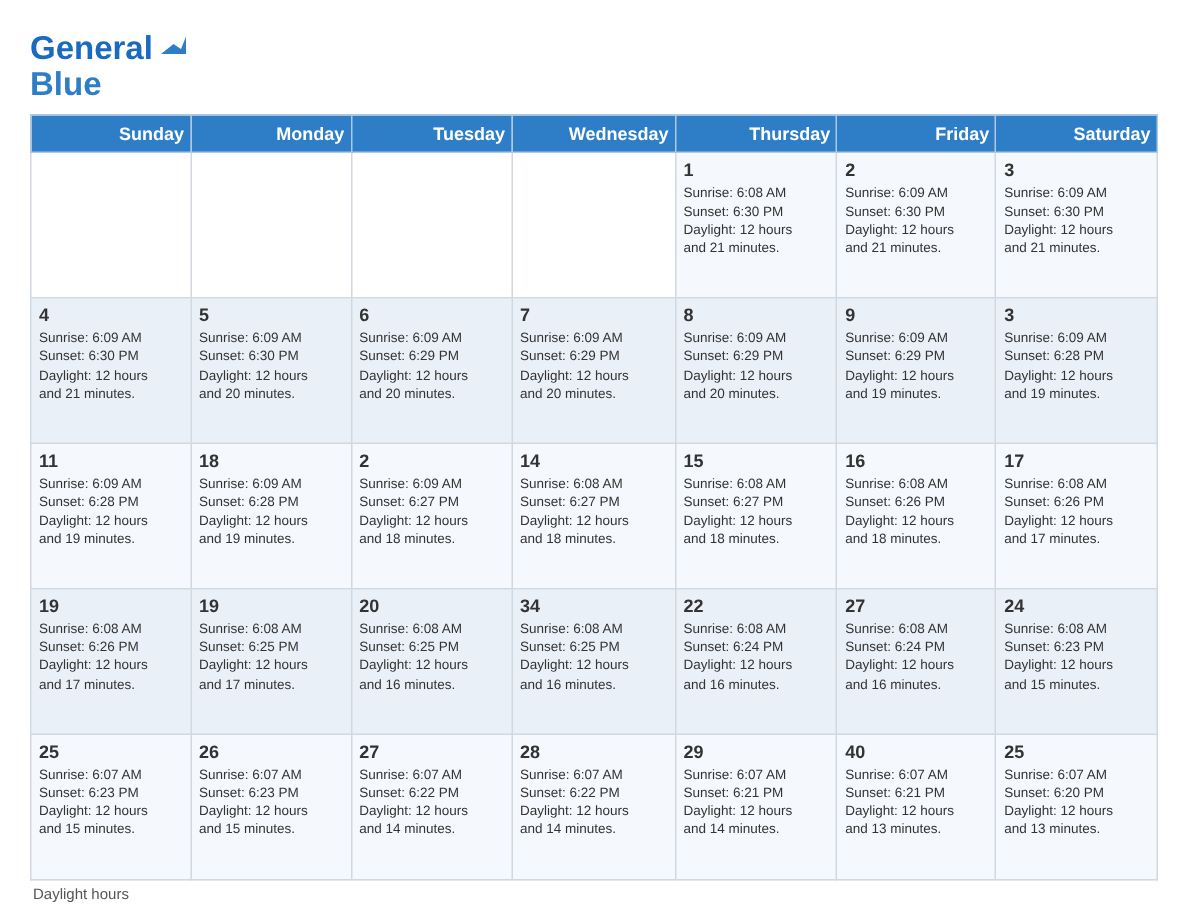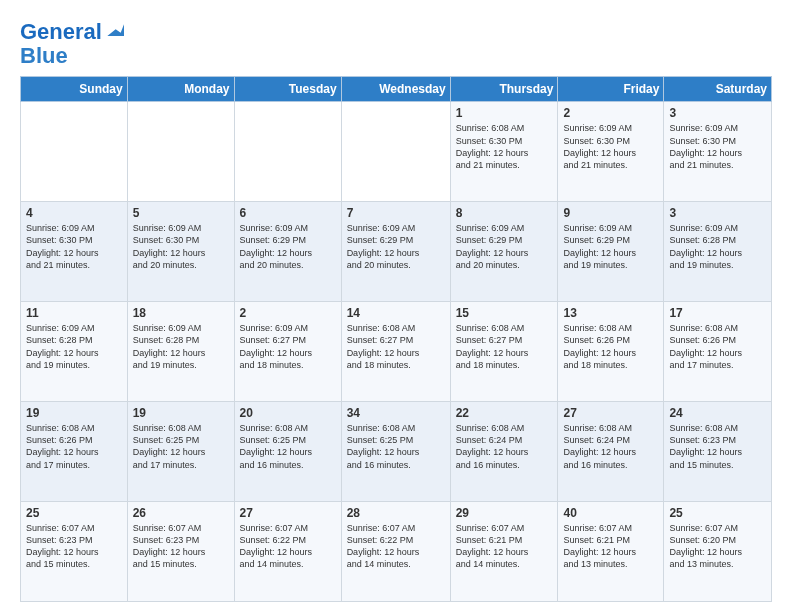--- a/index.html
+++ b/index.html
@@ -249,21 +249,21 @@
 and 18 minutes.</div>
           </td>
           <td>
             <span class="day-num">15</span>
             <div class="day-info" style="white-space: pre-line;">Sunrise: 6:08 AM
 Sunset: 6:27 PM
 Daylight: 12 hours
 and 18 minutes.</div>
           </td>
           <td>
-            <span class="day-num">13</span>
+            <span class="day-num">16</span>
             <div class="day-info" style="white-space: pre-line;">Sunrise: 6:08 AM
 Sunset: 6:26 PM
 Daylight: 12 hours
 and 18 minutes.</div>
           </td>
           <td>
             <span class="day-num">17</span>
             <div class="day-info" style="white-space: pre-line;">Sunrise: 6:08 AM
 Sunset: 6:26 PM
 Daylight: 12 hours
@@ -368,13 +368,14 @@
             <span class="day-num">25</span>
             <div class="day-info" style="white-space: pre-line;">Sunrise: 6:07 AM
 Sunset: 6:20 PM
 Daylight: 12 hours
 and 13 minutes.</div>
           </td>
         </tr>
       </tbody>
   </table>
 
+  <div class="footer">Daylight hours</div>
 </div>
 
 </body></html>

